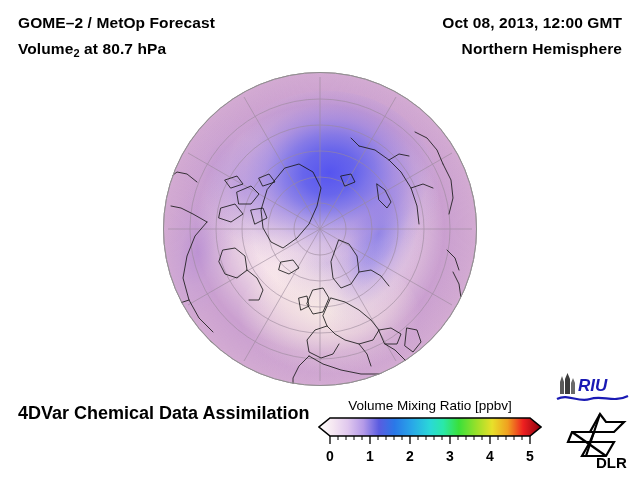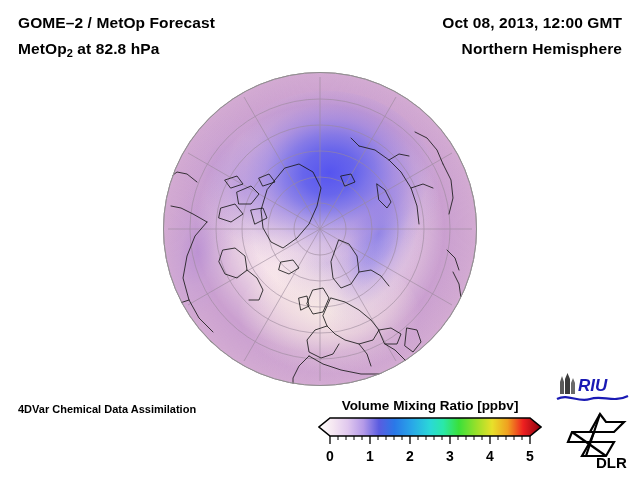--- a/index.html
+++ b/index.html
@@ -131,46 +131,46 @@
   #globe-rim{
     position:absolute;left:0;top:0;width:314px;height:314px;
     border-radius:50%;
     border:1px solid #8e8e8e;
     box-sizing:border-box;
     pointer-events:none;
   }
   #graticule,#coastlines{position:absolute;left:0;top:0;width:314px;height:314px;}
 
   
-  .foot{position:absolute;left:18px;font-weight:bold;font-size:11px;white-space:nowrap;}
+  .foot{position:absolute;left:18px;font-weight:bold;font-size:18px;white-space:nowrap;}
   #foot1{top:403px;}
   #foot2{top:427px;}
   #foot3{top:451px;}
 
   
   #cbar-block{position:absolute;left:318px;top:398px;width:224px;height:74px;}
   #cbar-title{
     position:absolute;left:0;top:0;width:224px;text-align:center;
-    font-weight:bold;font-size:13.5px;white-space:nowrap;
+    font-weight:normal;font-size:13.5px;white-space:nowrap;
   }
   #cbar-svg{position:absolute;left:0;top:18px;}
   .cb-lab{font-family:"Liberation Sans", sans-serif;font-weight:bold;font-size:14px;fill:#000;}
 
   
   #riu-logo{position:absolute;left:556px;top:372px;width:74px;height:34px;}
   #dlr-logo{position:absolute;left:566px;top:412px;width:66px;height:58px;}
 </style>
 </head>
 <body>
 
 <div id="root">
 
   <div class="hdr" id="title-line1">GOME–2 / MetOp Forecast</div>
 
-  <div class="hdr" id="title-line2"><span>MetOp</span><span class="sub">2</span><span> at 82.8 hPa</span></div>
+  <div class="hdr" id="title-line2"><span>Volume</span><span class="sub">2</span><span> at 80.7 hPa</span></div>
 
   <div class="hdr" id="date-line">Oct 08, 2013, 12:00 GMT</div>
 
   <div class="hdr" id="region-line">Northern Hemisphere</div>
 
   <div id="globe-wrap">
     <div id="globe">
       <div id="field-base"></div>
       <div id="field-ring"></div>
       <div id="field-warm"></div>

